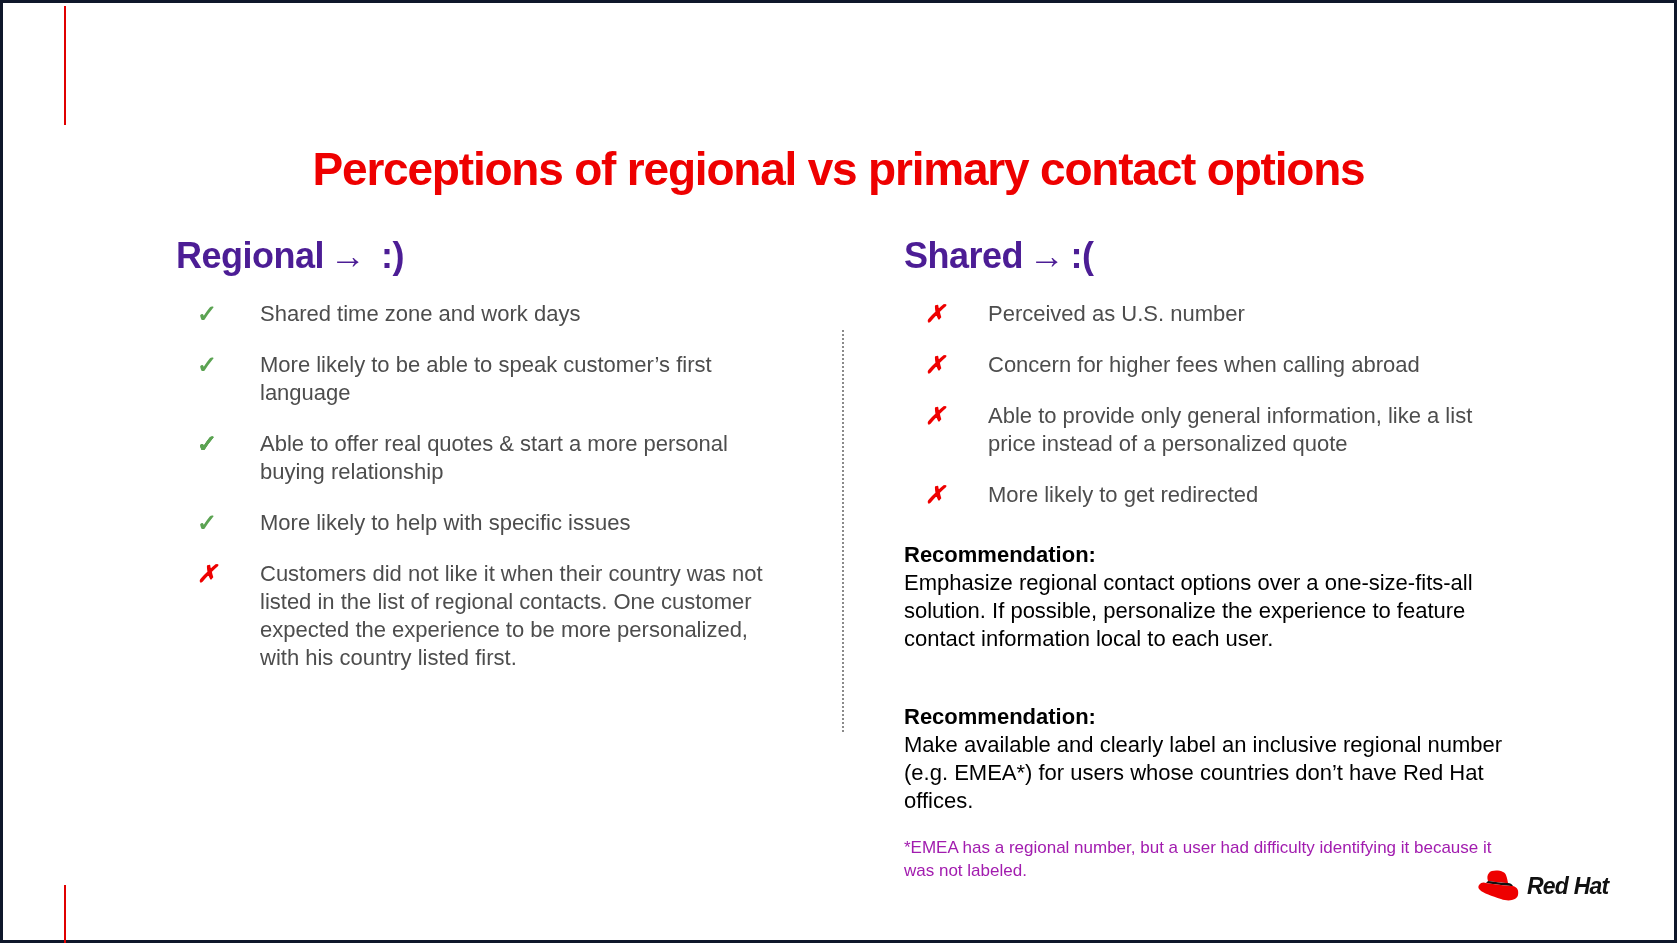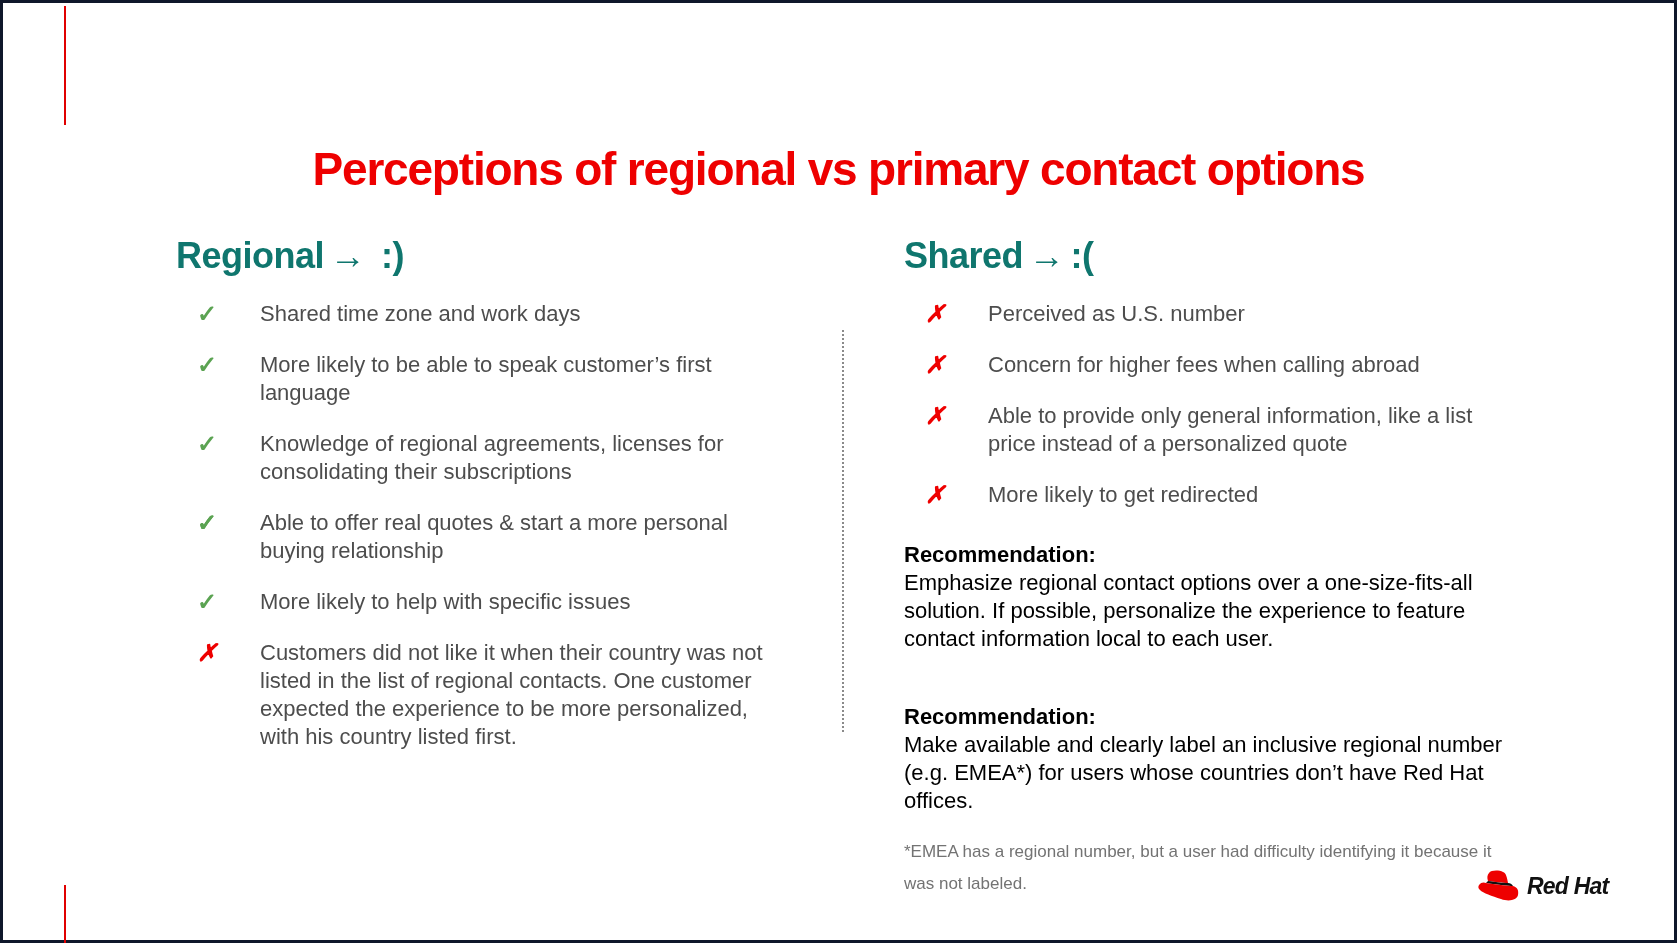--- a/index.html
+++ b/index.html
@@ -31,21 +31,21 @@
       letter-spacing: -1.2px;
       line-height: 56px;
       margin: 0;
     }
 
     .col-heading {
       position: absolute;
       font-weight: bold;
       font-size: 36px;
       letter-spacing: -0.5px;
-      color: #0f766e;
+      color: #4c1d95;
       line-height: 44px;
       margin: 0;
     }
     .col-heading .arrow { font-weight: normal; margin: 0 6px 0 6px; }
     .col-heading .face { font-weight: bold; }
     .h-regional { left: 173px; top: 231px; }
     .h-primary { left: 901px; top: 231px; }
 
     .list {
       position: absolute; margin: 0; padding: 0; list-style: none;
@@ -79,22 +79,22 @@
       position: absolute; left: 901px; width: 620px;
       color: #000000;
       font-size: 22px; line-height: 28px;
     }
     .rec .rec-label { font-weight: bold; display: block; }
     .rec-1 { top: 538px; }
     .rec-2 { top: 700px; }
 
     .footnote {
       position: absolute; left: 901px; top: 833px; width: 600px;
-      color: #737373;
-      font-size: 17px; line-height: 32px;
+      color: #a21caf;
+      font-size: 17px; line-height: 23px;
     }
 
     .logo {
       position: absolute; left: 1474px; top: 866px;
       display: flex; align-items: center; font-style: italic;
     }
     .logo svg { display: block; }
     .logo-text {
       font-weight: bold; color: #111; font-size: 23px;
       letter-spacing: -0.8px; margin-left: 6px;
@@ -107,21 +107,21 @@
   <div class="accent-line accent-top"></div>
   <div class="accent-line accent-bottom"></div>
 
   <h1 class="title">Perceptions of regional vs primary contact options</h1>
 
   <h2 class="col-heading h-regional"><span>Regional</span><span class="arrow">→</span> <span class="face">:)</span></h2>
 
   <ul class="list list-regional">
     <li><span class="mark check">✓</span><span>Shared time zone and work days</span></li>
     <li><span class="mark check">✓</span><span>More likely to be able to speak customer’s first language</span></li>
-    <li><span class="mark check">✓</span><span>Knowledge of regional agreements, licenses for consolidating their subscriptions</span></li>
+    <li><span class="mark check">✓</span></li>
     <li><span class="mark check">✓</span></li>
     <li><span class="mark check">✓</span><span>Able to offer real quotes &amp; start a more personal buying relationship</span></li>
     <li><span class="mark check">✓</span><span>More likely to help with specific issues</span></li>
     <li><span class="mark cross">✗</span><span>Customers did not like it when their country was not listed in the list of regional contacts. One customer expected the experience to be more personalized, with his country listed first.</span></li>
   </ul>
 
   <div class="divider"></div>
 
   <h2 class="col-heading h-primary"><span>Shared</span><span class="arrow">→</span><span class="face">:(</span></h2>
 

